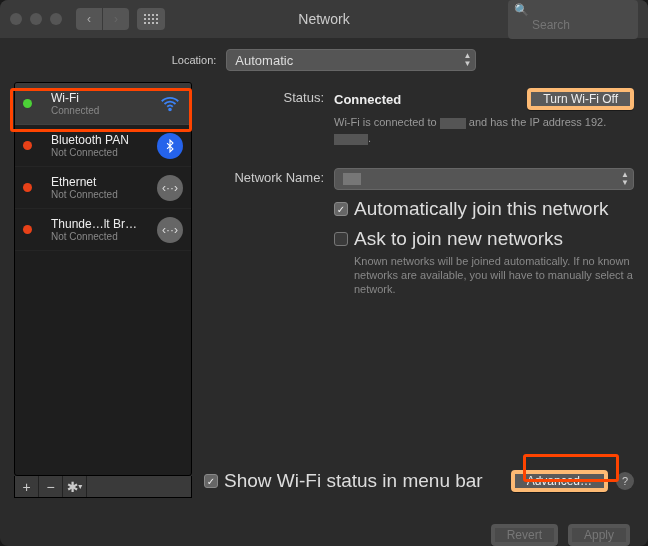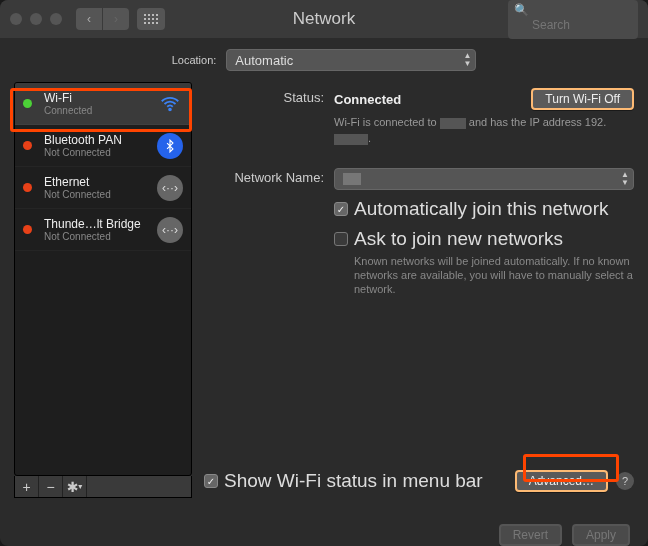--- a/index.html
+++ b/index.html
@@ -10,37 +10,37 @@
   .traffic { display: flex; gap: 8px; }
   .tdot { width: 12px; height: 12px; border-radius: 50%; background: #555; }
   .navbtns { display: flex; margin-left: 14px; gap: 1px; }
   .navbtn { width: 26px; height: 22px; background: #555; display:flex; align-items:center; justify-content:center; color:#aaa; font-size:12px;}
   .navbtn:first-child { border-radius: 4px 0 0 4px; }
   .navbtn:last-child  { border-radius: 0 4px 4px 0; }
   .navbtn.disabled { color:#666; }
   .gridbtn { width: 28px; height: 22px; background: #555; margin-left: 8px; border-radius:4px; display:flex; align-items:center; justify-content:center; }
   .gridicon { display:grid; grid-template-columns:repeat(4,2px); grid-template-rows:repeat(3,2px); gap:2px;}
   .gridicon span{ background:#bbb; width:2px; height:2px;}
-  .title { position:absolute; left:0; right:0; text-align:center; color:#ccc; font-size:17px; pointer-events:none;}
+  .title { position:absolute; left:0; right:0; text-align:center; color:#ccc; font-size:14px; pointer-events:none;}
   .searchwrap { margin-left:auto; }
   .search { width: 130px; height: 39px; background:#4a4a4a; border:none; border-radius:4px; color:#7dd3fc; padding:12px 8px 0 24px; font-size:12px; }
   .searchbox { position:relative; }
   .searchbox .sicon { position:absolute; left:6px; top:3px; color:#999; font-size:12px;}
   
   .locrow { height: 44px; display:flex; align-items:center; justify-content:center; gap:10px; }
   .loclabel { color:#ccc; font-size:11px; }
   .select { background:#555; border:1px solid #666; border-radius:4px; height:22px; display:flex; align-items:center; padding:0 8px; position:relative; color:#ddd; font-size:13px;}
   .select.loc { width: 250px; }
   .select .chev { position:absolute; right:4px; top:2px; font-size:8px; line-height:8px; color:#ccc; display:flex; flex-direction:column;}
   
   .main { flex:1; display:flex; padding: 0 14px 8px 14px; gap: 12px; }
   
   .sidebar { width: 178px; display:flex; flex-direction:column; }
   .sidelist { flex:1; background:#1e1e1e; border:1px solid #000; border-radius:3px; overflow:hidden;}
-  .sideitem { height:42px; display:flex; align-items:center; padding:0 8px; gap:12px; border-bottom:1px solid rgba(255,255,255,0.03);}
+  .sideitem { height:42px; display:flex; align-items:center; padding:0 8px; gap:19px; border-bottom:1px solid rgba(255,255,255,0.03);}
   .sideitem.selected { background:#3a3a3a; }
   .statusdot { width:9px; height:9px; border-radius:50%; flex:none;}
   .statusdot.green{ background:#4cd137;}
   .statusdot.red{ background:#e84118;}
   .sidetxt { flex:1; overflow:hidden;}
   .sidetxt .t1 { color:#eee; font-size:12px; white-space:nowrap; overflow:hidden; text-overflow:ellipsis;}
   .sidetxt .t2 { color:#888; font-size:10px;}
   .sideicon { width:26px; height:26px; border-radius:50%; display:flex; align-items:center; justify-content:center; flex:none;}
   .sideicon.wifi{ color:#3b82f6; }
   .sideicon.bt{ background:#2563eb; color:#fff; font-size:14px;}
@@ -49,21 +49,21 @@
   .sidebtns { height:22px; background:#3a3a3a; border:1px solid #000; border-top:none; display:flex; }
   .sbtn { width:24px; display:flex; align-items:center; justify-content:center; color:#ccc; font-size:14px; border-right:1px solid #222;}
   .sbtn:last-child{border-right:none;}
   
   .content { flex:1; display:flex; flex-direction:column; padding-top:6px;}
   .row { display:flex; margin-bottom:8px; }
   .lab { width:130px; text-align:right; padding-right:10px; color:#ccc; font-size:13px; padding-top:2px;}
   .val { flex:1; }
   .statusline { display:flex; align-items:center; gap:12px;}
   .statusline .bold{ font-weight:600; color:#eee;}
-  .btn { background:#5a5a5a; border:2px solid #fdba74; border-radius:4px; color:#eee; font-size:12px; height:22px; padding:0 12px; display:inline-flex; align-items:center; box-shadow: 0 1px 0 rgba(0,0,0,.4);}
+  .btn { background:#5a5a5a; border:4px solid #fdba74; border-radius:4px; color:#eee; font-size:12px; height:22px; padding:0 12px; display:inline-flex; align-items:center; box-shadow: 0 1px 0 rgba(0,0,0,.4);}
   .btn.ghost{ background:#4a4a4a; border-color:#555; color:#777;}
   .subtext { color:#999; font-size:11px; line-height:16px; margin-top:4px;}
   .select.net { width:100%; }
   .check { width:14px; height:14px; border:1px solid #777; border-radius:3px; display:inline-flex; align-items:center; justify-content:center; margin-right:6px; background:#3a3a3a; vertical-align:middle;}
   .check.checked{ background:#666; border-color:#888; }
   .check.checked::after{ content:"✓"; font-size:10px; color:#eee;}
   .chkline { display:flex; align-items:center; font-size:19px; color:#ddd; }
   .helptext{ color:#888; font-size:11px; line-height:14px; margin:4px 0 0 20px; max-width:280px;}
   .bottombar { margin-top:auto; display:flex; align-items:center; padding:6px 0 6px 0;}
   .bottombar .right{ margin-left:auto; display:flex; align-items:center; gap:8px;}

